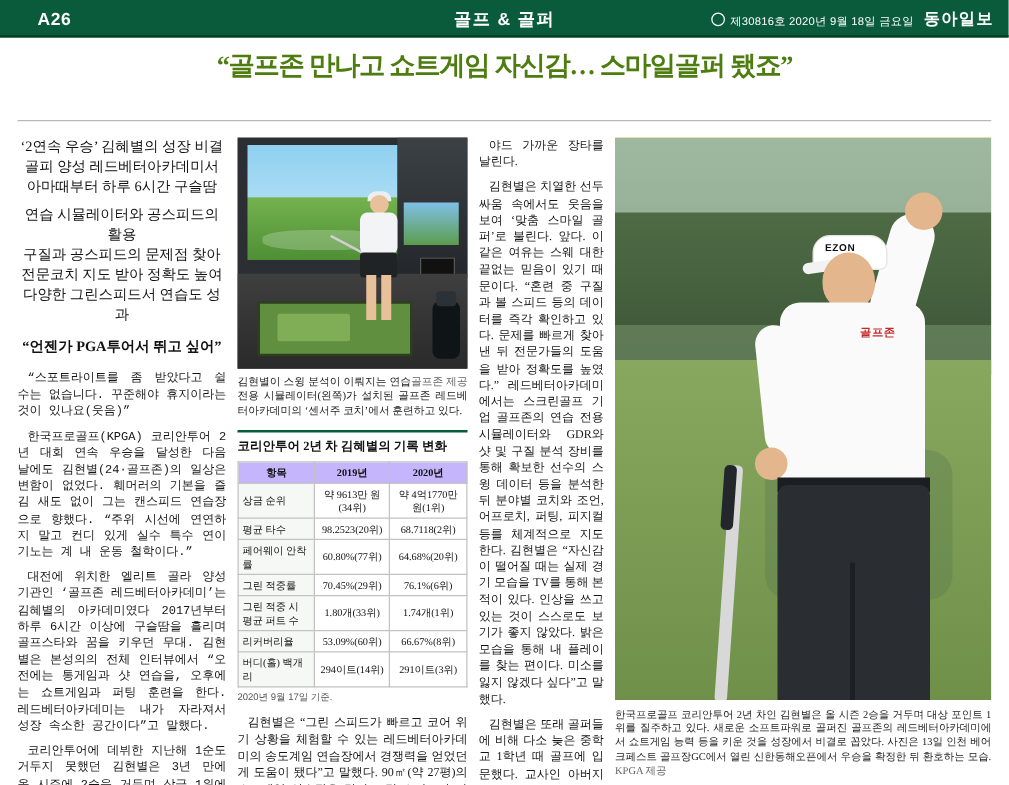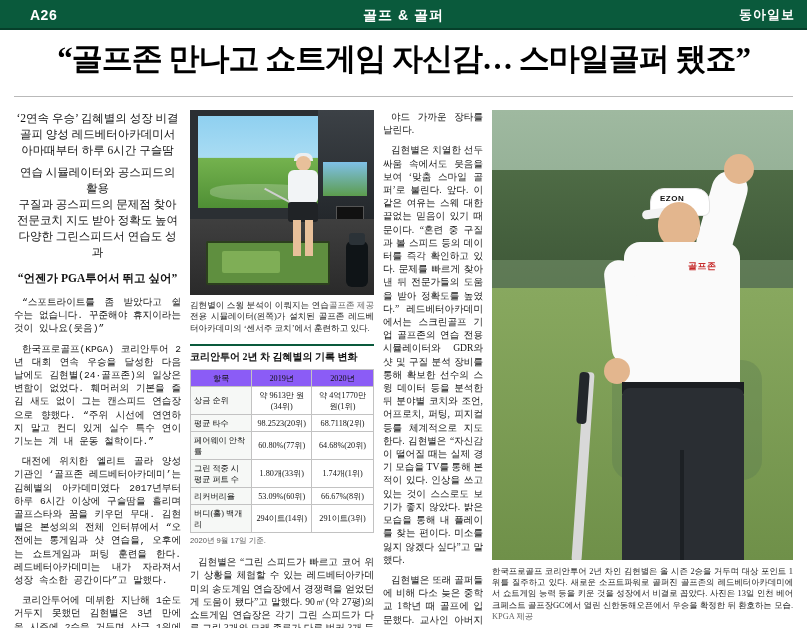--- a/index.html
+++ b/index.html
@@ -38,23 +38,23 @@
     font-size:13px;font-weight:bold;letter-spacing:1px;
   }
   .masthead .rule{
     position:absolute;left:0;right:0;bottom:0;height:2px;background:#063f2a;
   }
 
   
   .headline{
     position:absolute;left:0;right:0;top:38px;
     text-align:center;
-    font-size:31px;font-weight:bold;letter-spacing:-1px;
-    font-family:"Liberation Serif","DejaVu Serif",serif;
-    color:#000000;
+    font-size:21px;font-weight:bold;letter-spacing:-1px;
+    font-family:"Liberation Serif","DejaVu Serif",serif;
+    color:#4d7c0f;
   }
   .hl-rule{
     position:absolute;left:14px;right:14px;top:96px;height:1px;background:#b9b9b9;
   }
 
   
   .col-left{
     position:absolute;left:14px;top:110px;width:167px;
   }
   .lede{
@@ -136,21 +136,21 @@
   .tbl-wrap{margin-top:10px;border-top:2px solid #0a5a3c;}
   .tbl-title{
     font-size:10px;font-weight:bold;padding:4px 0 5px 0;color:#111;
     font-family:"Liberation Serif","DejaVu Serif",serif;
   }
   table.stats{border-collapse:collapse;width:184px;font-size:8.2px;
     font-family:"Liberation Serif","DejaVu Serif",serif;}
   table.stats th,table.stats td{
     border:1px solid #c2c2c2;padding:2.5px 3px;text-align:center;color:#111;
   }
-  table.stats thead th{background:#8b5cf6;font-weight:normal;}
+  table.stats thead th{background:#c4b5fd;font-weight:bold;}
   table.stats tbody td:first-child{text-align:left;background:#f6f8f6;}
   .tbl-note{font-size:7.6px;color:#555;margin-top:3px;}
 
   .midtext{
     margin-top:9px;
     font-family:"Liberation Serif","DejaVu Serif",serif;
     font-size:9.6px;line-height:13.2px;text-align:justify;color:#151515;
   }
   .midtext p{margin:0 0 7px 0;text-indent:8px;}
 
@@ -199,20 +199,23 @@
   .hero-cap .credit{color:#666;}
 </style>
 </head>
 <body>
 
 <div class="page">
 
   <div class="masthead">
     <div class="pagenum">A26</div>
     <div class="section">골프 &amp; 골퍼</div>
+    <div class="meta">
+      <span class="glyph"></span><span>제30816호  2020년 9월 18일 금요일</span>
+    </div>
     <div class="brand">동아일보</div>
     <div class="rule"></div>
   </div>
 
   <div class="headline">“골프존 만나고 쇼트게임 자신감… 스마일골퍼 됐죠”</div>
   <div class="hl-rule"></div>
 
   <div class="col-left">
     <div class="lede">
       <span class="center">‘2연속 우승’ 김혜별의 성장 비결</span>
@@ -280,20 +283,25 @@
             <td>평균 타수</td>
             <td>98.2523(20위)</td>
             <td>68.7118(2위)</td>
           </tr>
           <tr>
             <td>페어웨이 안착률</td>
             <td>60.80%(77위)</td>
             <td>64.68%(20위)</td>
           </tr>
           <tr>
+            <td>그린 적중률</td>
+            <td>70.45%(29위)</td>
+            <td>76.1%(6위)</td>
+          </tr>
+          <tr>
             <td>그린 적중 시 평균 퍼트 수</td>
             <td>1.80개(33위)</td>
             <td>1.74개(1위)</td>
           </tr>
           <tr>
             <td>리커버리율</td>
             <td>53.09%(60위)</td>
             <td>66.67%(8위)</td>
           </tr>
           <tr>

